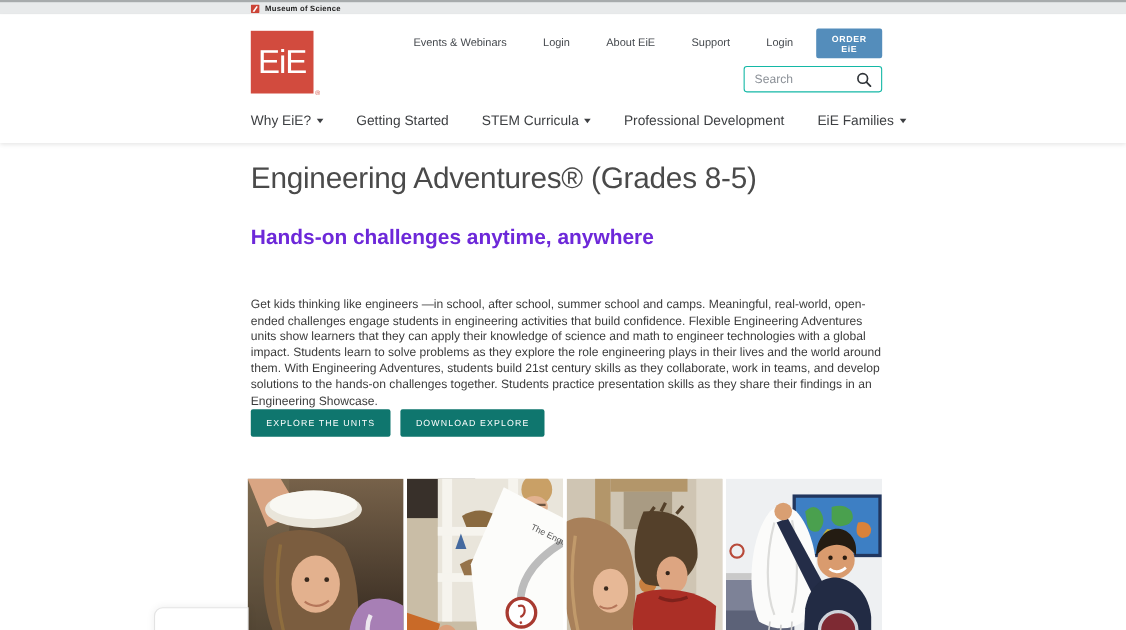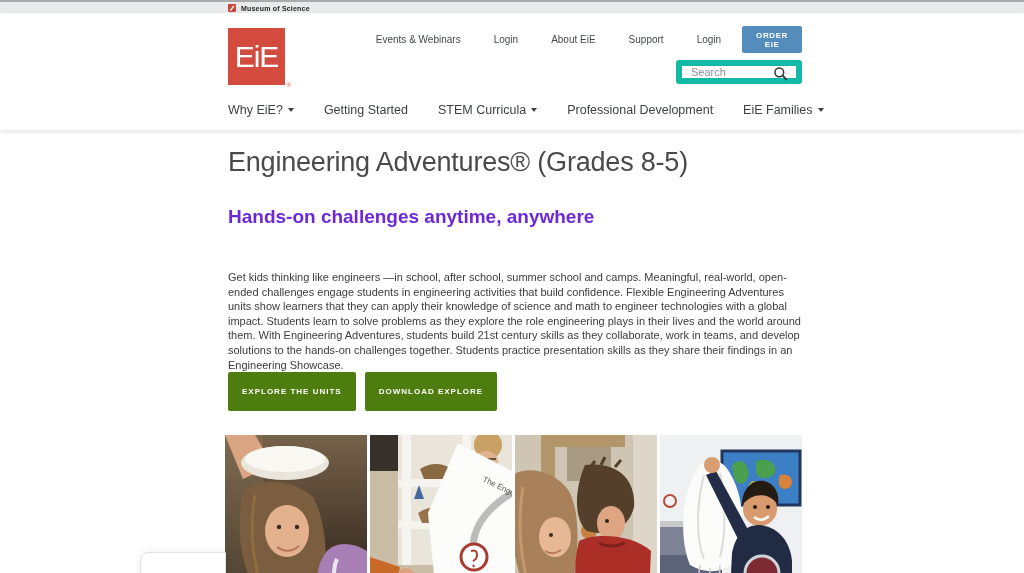--- a/index.html
+++ b/index.html
@@ -23,43 +23,43 @@
   .logo-text { color:#fff; font-weight:normal; font-size:30px; letter-spacing:-1px; }
   .logo-reg { position:absolute; right:-6px; bottom:-3px; color:#d24b3e; font-size:6px; }
 
   .topnav { position:absolute; left:455px; top:13px; width:347px; height:27px;
             display:flex; align-items:center; justify-content:flex-end; gap:21px; }
   .topnav a { font-size:10px; color:#45494e; text-decoration:none; white-space:nowrap; cursor:pointer;margin-left:12px; }
   .order-btn { background:#548dbb; color:#fff; font-size:8px; font-weight:bold; letter-spacing:.6px;
                border:none; border-radius:2px; height:27px; padding:0 14px; cursor:pointer; }
 
   .searchbox { position:absolute; left:676px; top:47px; width:126px; height:24px;
-               border:6px solid #14b8a6; border-radius:3px; background:#fff;
-               display:flex; }
+               border:1px solid #14b8a6; border-radius:3px; background:#fff;
+               display:flex; align-items:center; }
   .searchbox input { flex:1; border:none; outline:none; font-size:11px; color:#333;
                      padding:0 0 0 9px; background:transparent; width:90px;
                      font-family:"Liberation Sans", sans-serif; }
   .searchbox input::placeholder { color:#8b9097; }
   .search-icon { width:15px; height:15px; margin-right:8px; cursor:pointer; flex:none; }
 
   .mainnav { position:absolute; left:228px; top:90px; display:flex; gap:30px; }
   .mainnav-item { font-size:12.5px; color:#3d3f42; cursor:pointer; display:flex; align-items:center; white-space:nowrap; }
   .caret { width:0; height:0; border-left:3.5px solid transparent; border-right:3.5px solid transparent;
            border-top:4px solid #3d3f42; margin-left:5px; display:inline-block; }
 
   
   .page-title { position:absolute; left:228px; top:147px; font-size:27px; font-weight:500;
                 color:#4a4a4a; letter-spacing:-.2px; }
   .page-subtitle { position:absolute; left:228px; top:206px; font-size:19px; font-weight:600; color:#6d28d9; }
   .body-copy { position:absolute; left:228px; top:270px; width:578px;
                font-size:11px; line-height:14.6px; color:#3c3c3c; }
 
   .cta-row { position:absolute; left:228px; top:372px; display:flex; gap:9px; }
-  .cta-btn { background:#4d7c0f; color:#fff; font-size:8px; font-weight:bold; letter-spacing:1px;
-             border:none; border-radius:2px; height:39px; padding:0 14px; cursor:pointer; }
+  .cta-btn { background:#0f766e; color:#fff; font-size:8px; font-weight:normal; letter-spacing:1px;
+             border:none; border-radius:2px; height:25px; padding:0 14px; cursor:pointer; }
 
   .photo-row { position:absolute; left:225px; top:435px; display:flex; gap:3px; }
   .photo { width:142px; height:160px; overflow:hidden; flex:none; }
   .photo svg { display:block; width:142px; height:160px; }
 
   .popup-box { position:absolute; left:140px; top:552px; width:86px; height:40px; background:#fff;
                border:1px solid #e3e3e3; border-radius:8px 0 0 0;
                box-shadow:0 0 8px rgba(0,0,0,.07); z-index:4; }
 </style>
 </head>

